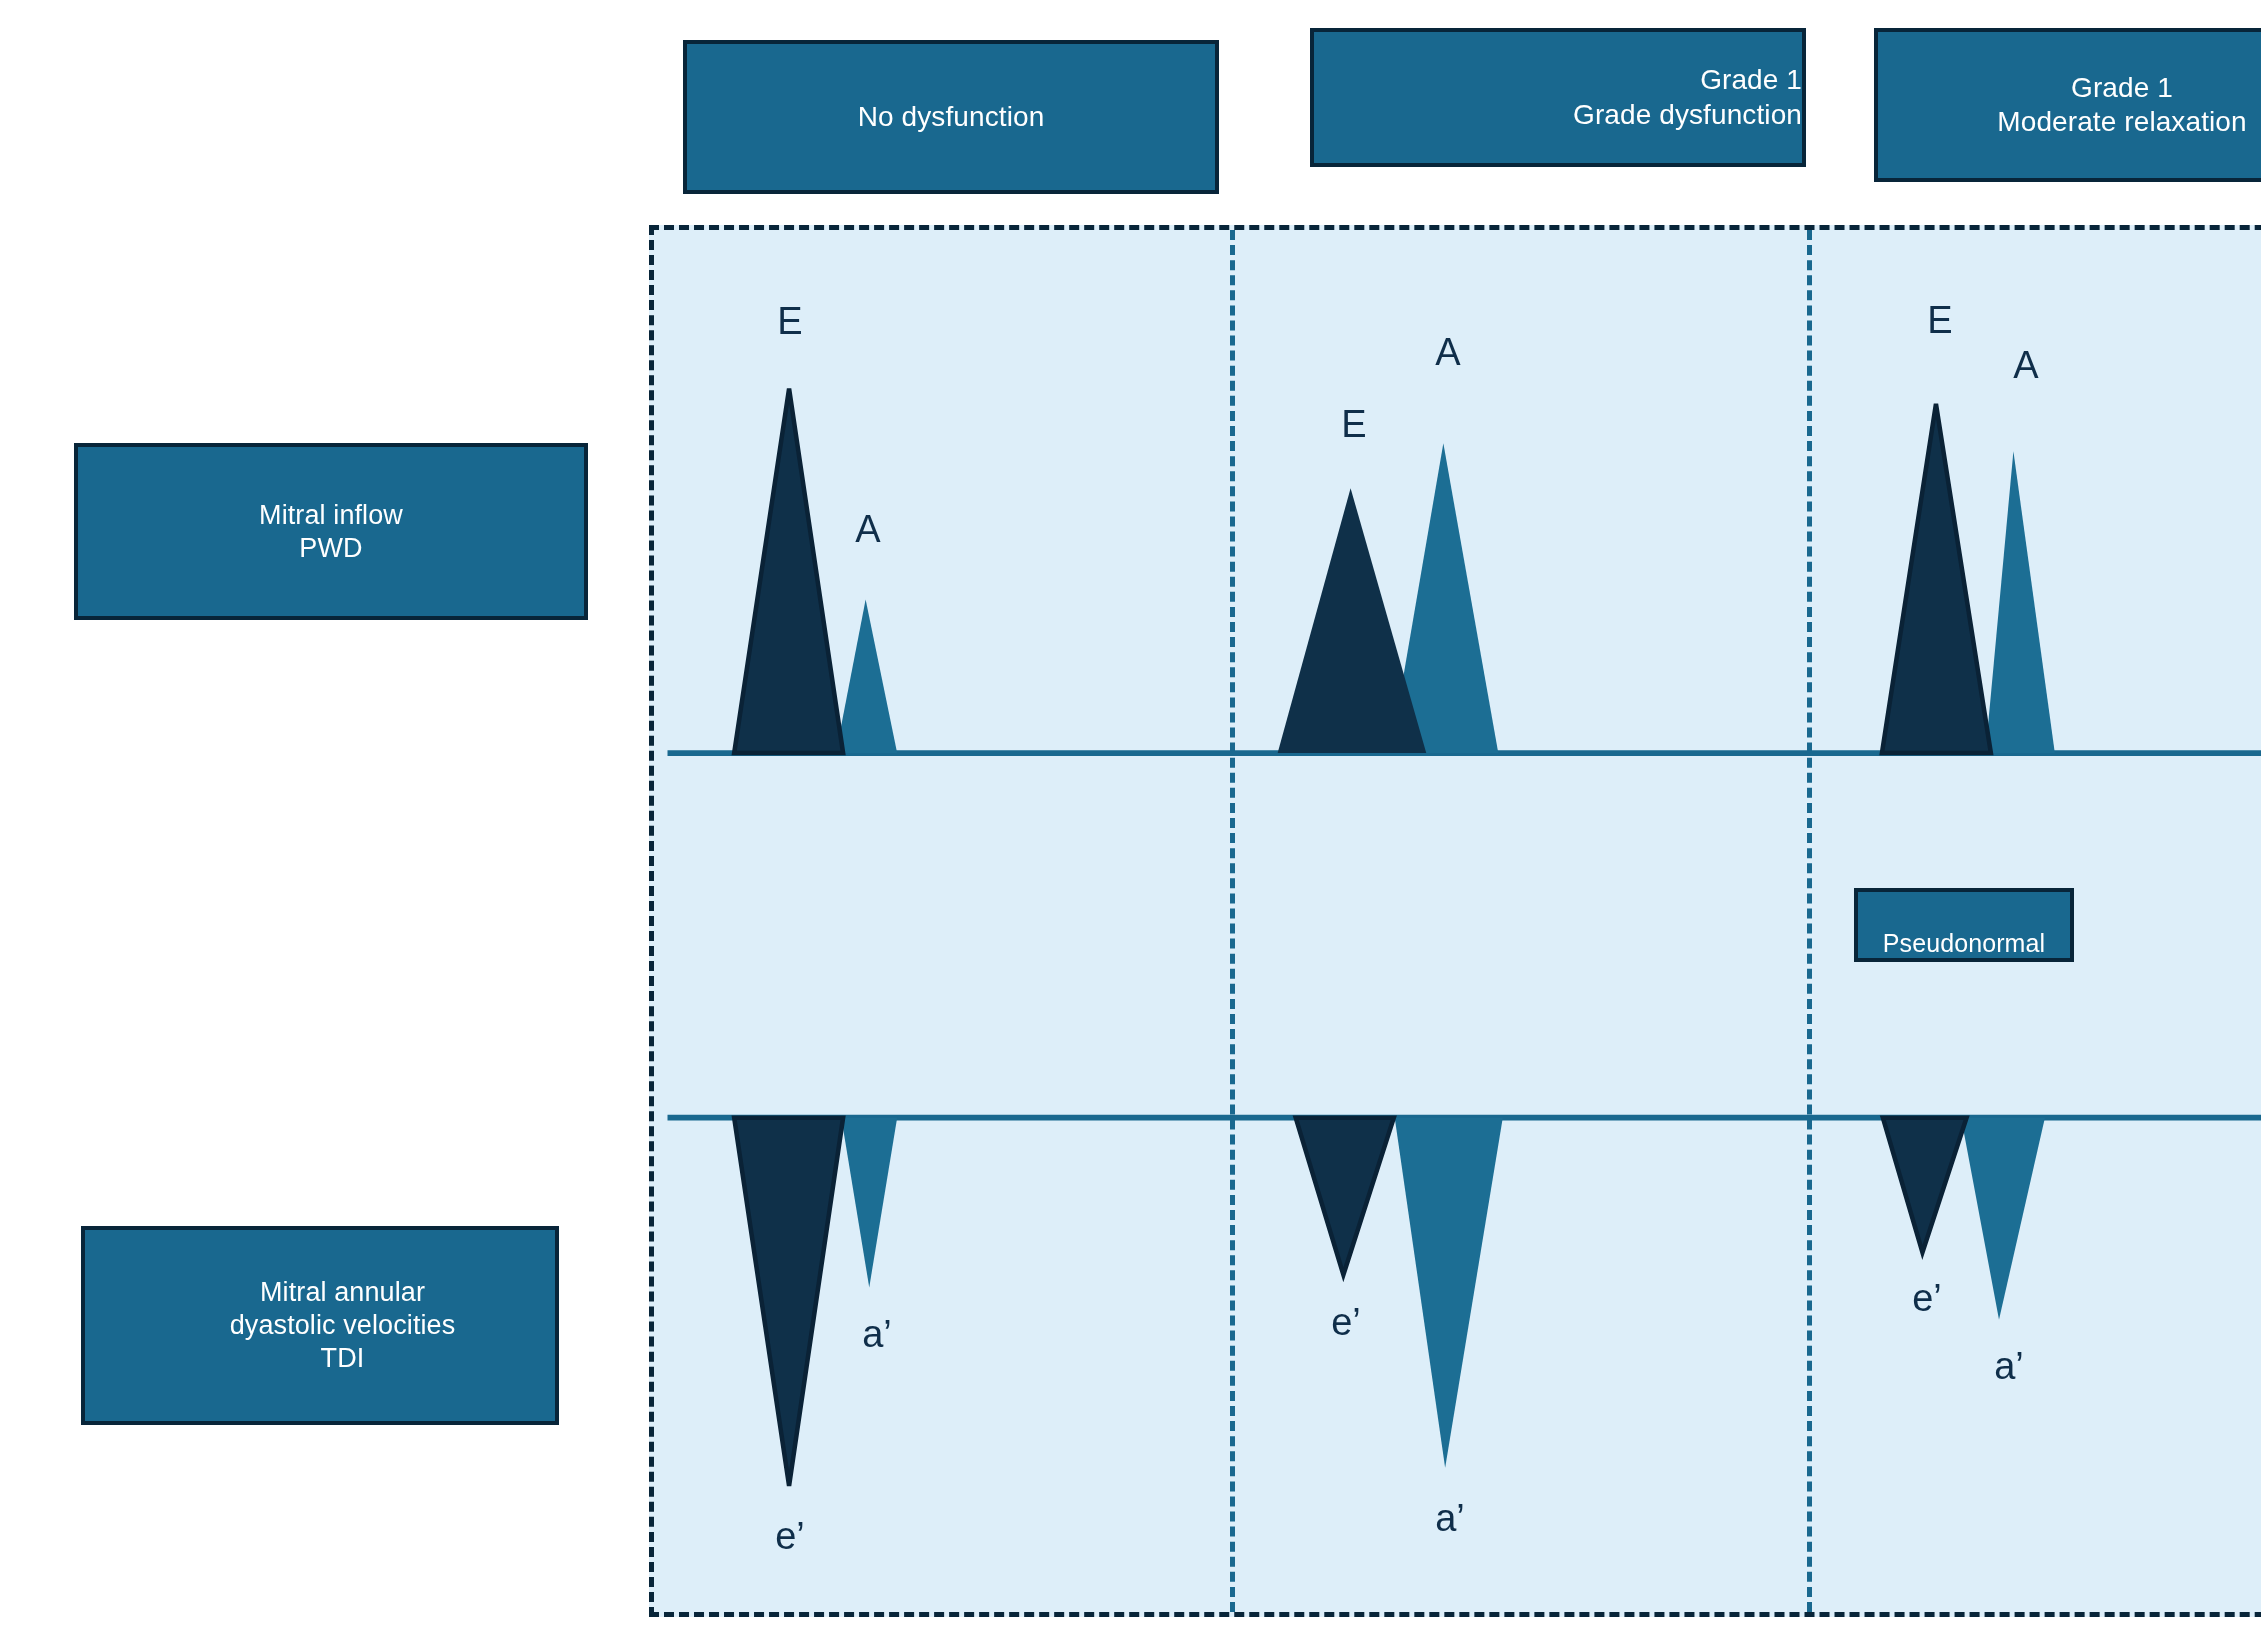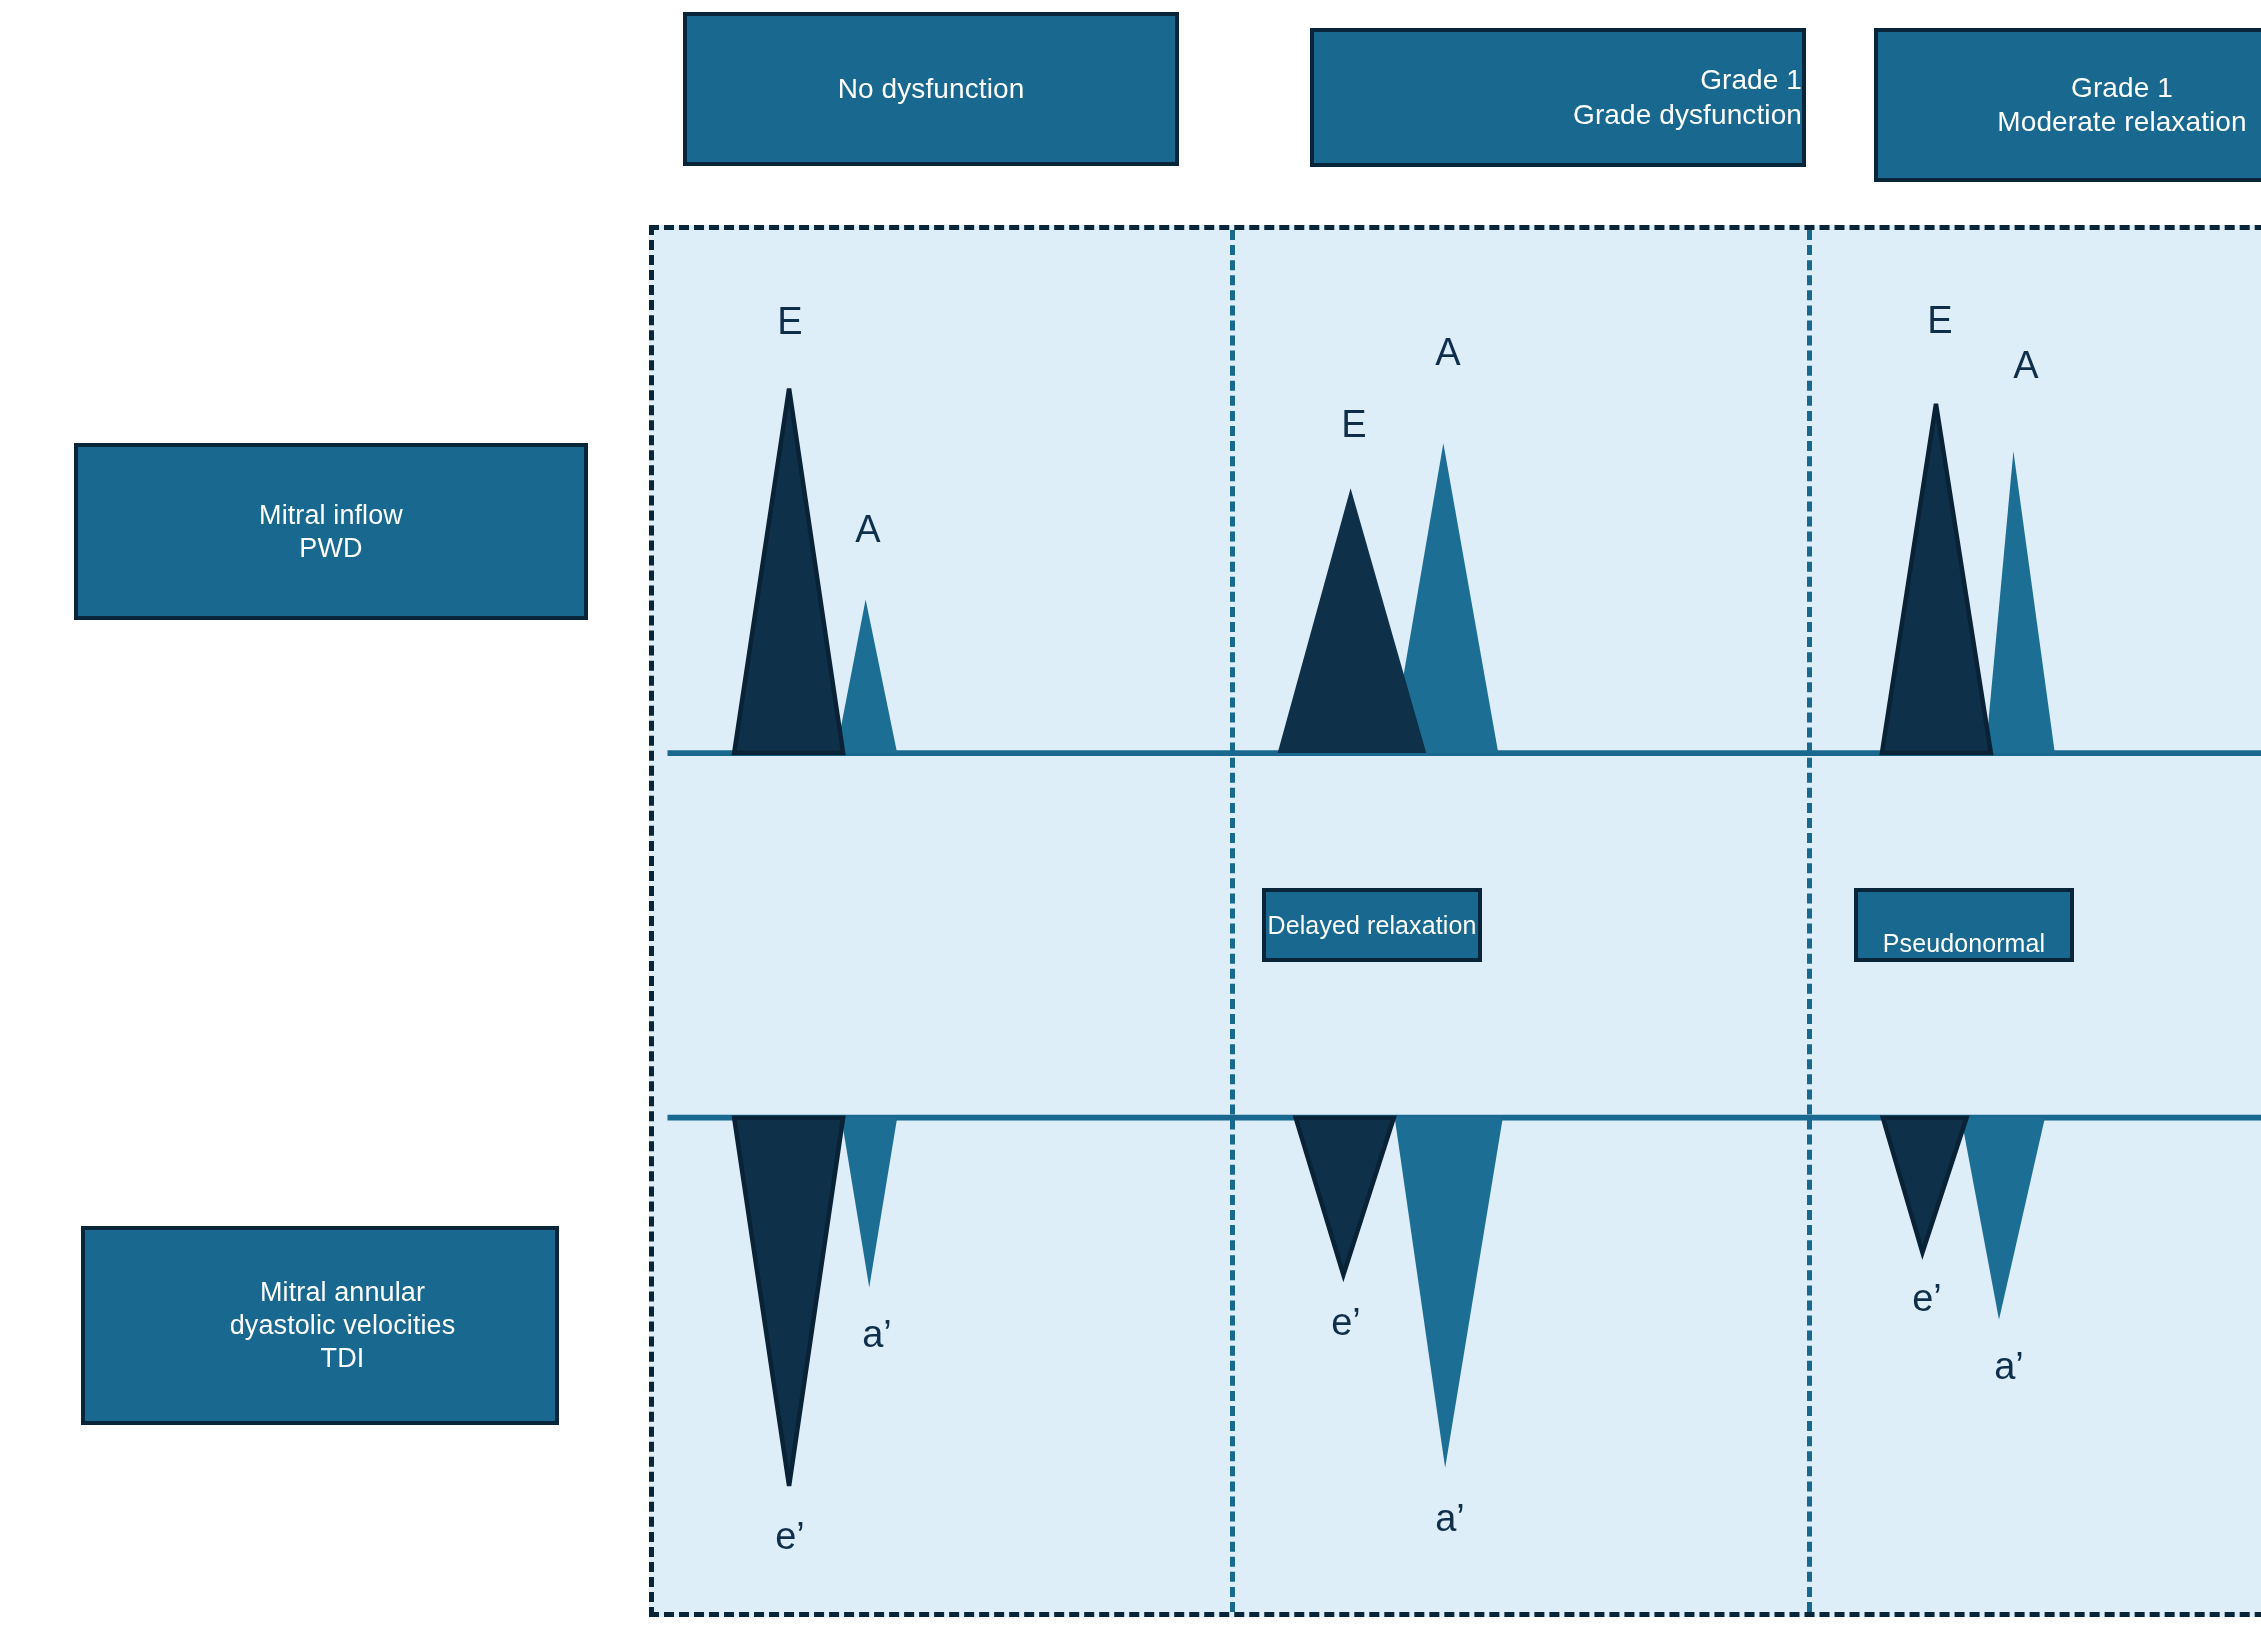--- a/index.html
+++ b/index.html
@@ -71,21 +71,21 @@
     color: #0f2e4a;
     font-size: 38px;
     line-height: 1;
     transform: translate(-50%, 0);
     white-space: nowrap;
   }
 </style>
 </head>
 <body>
 
-<div class="chip col-header" style="left:683px; top:12px; width:496px; height:154px;">
+<div class="chip col-header" style="left:683px; top:40px; width:536px; height:154px;">
   <span>No dysfunction</span>
 </div>
 <div class="chip col-header" style="left:1310px; top:28px; width:496px; height:139px;align-items:flex-end;">
   <span>Grade 1</span>
   <span>Grade dysfunction</span>
 </div>
 <div class="chip col-header" style="left:1874px; top:28px; width:496px; height:154px;">
   <span>Grade 1</span>
   <span>Moderate relaxation</span>
 </div>
@@ -144,21 +144,18 @@
   <div class="wave-label" style="left:700px; top:175px;">E</div>
   <div class="wave-label" style="left:794px; top:103px;">A</div>
   <div class="wave-label" style="left:692px; top:1073px;">e’</div>
   <div class="wave-label" style="left:796px; top:1269px;">a’</div>
 
   <div class="wave-label" style="left:1286px; top:71px;">E</div>
   <div class="wave-label" style="left:1372px; top:116px;">A</div>
   <div class="wave-label" style="left:1273px; top:1049px;">e’</div>
   <div class="wave-label" style="left:1355px; top:1117px;">a’</div>
 
-  <div class="chip pattern-chip" style="left:608px; top:658px; width:220px; height:74px;">
-    <span>Delayed relaxation</span>
-  </div>
   <div class="chip pattern-chip" style="left:1200px; top:658px; width:220px; height:74px;justify-content:flex-end;">
     <span>Pseudonormal</span>
   </div>
 
 </div>
 
 
 </body></html>

